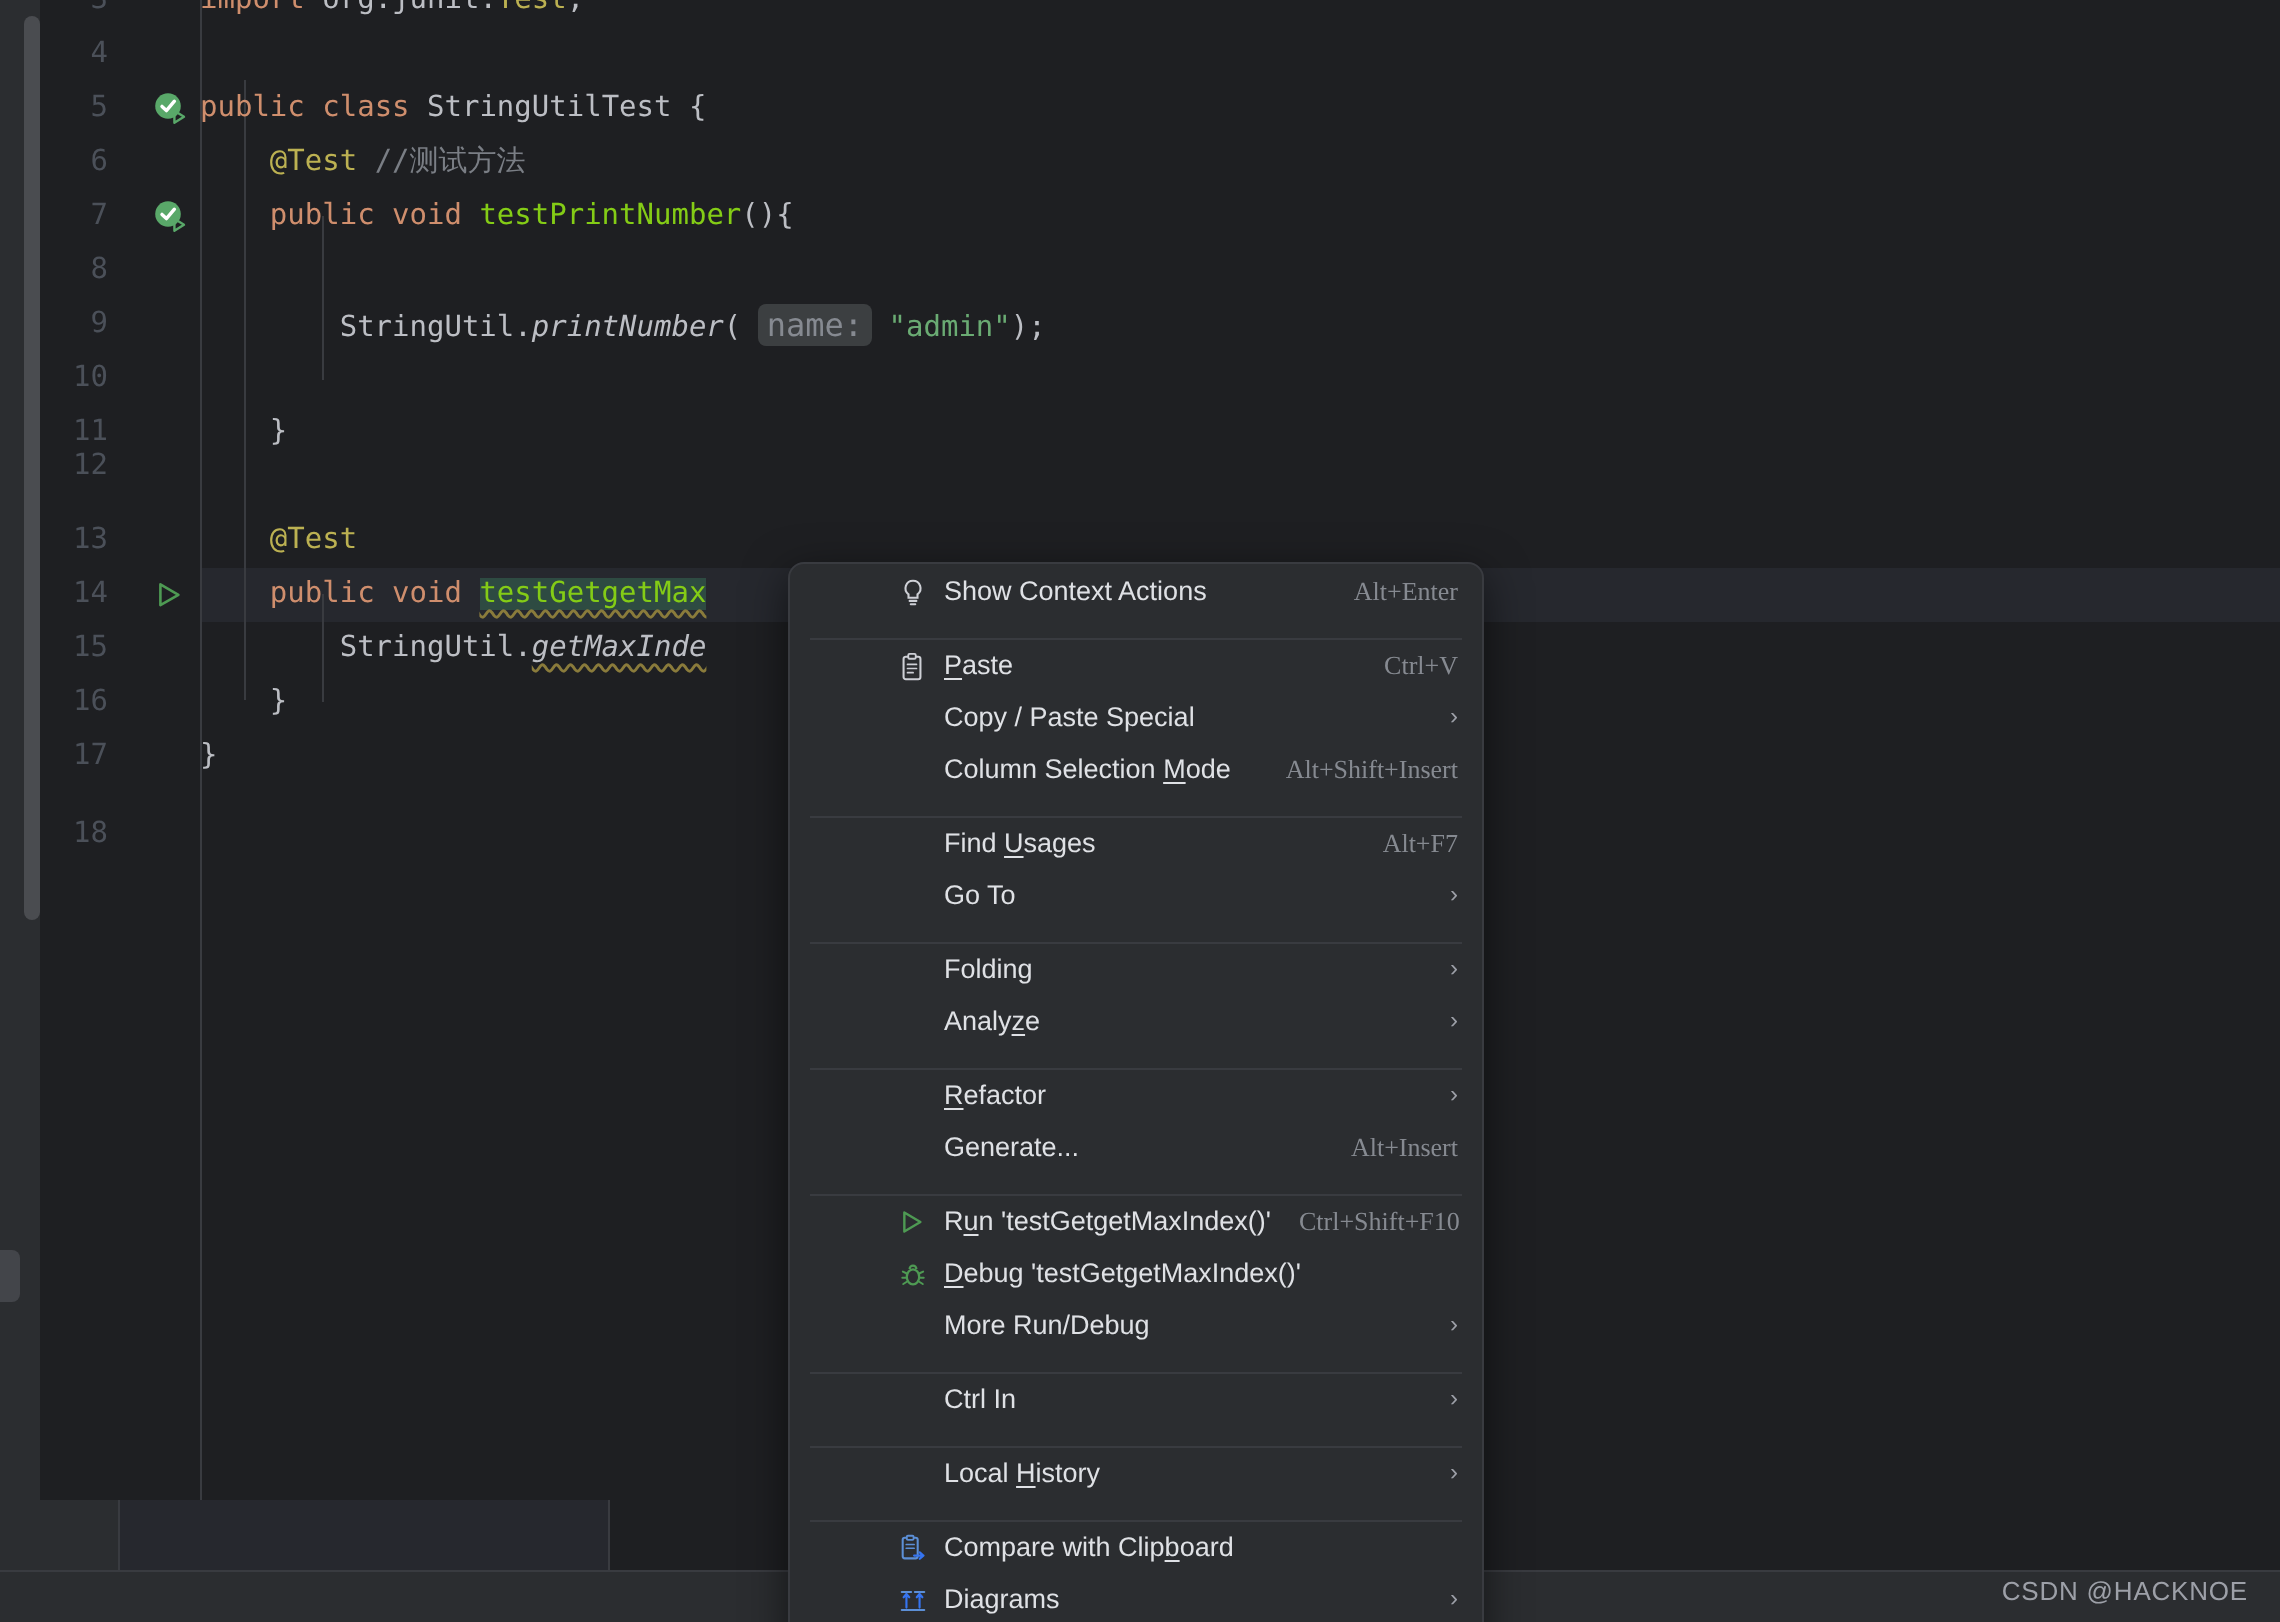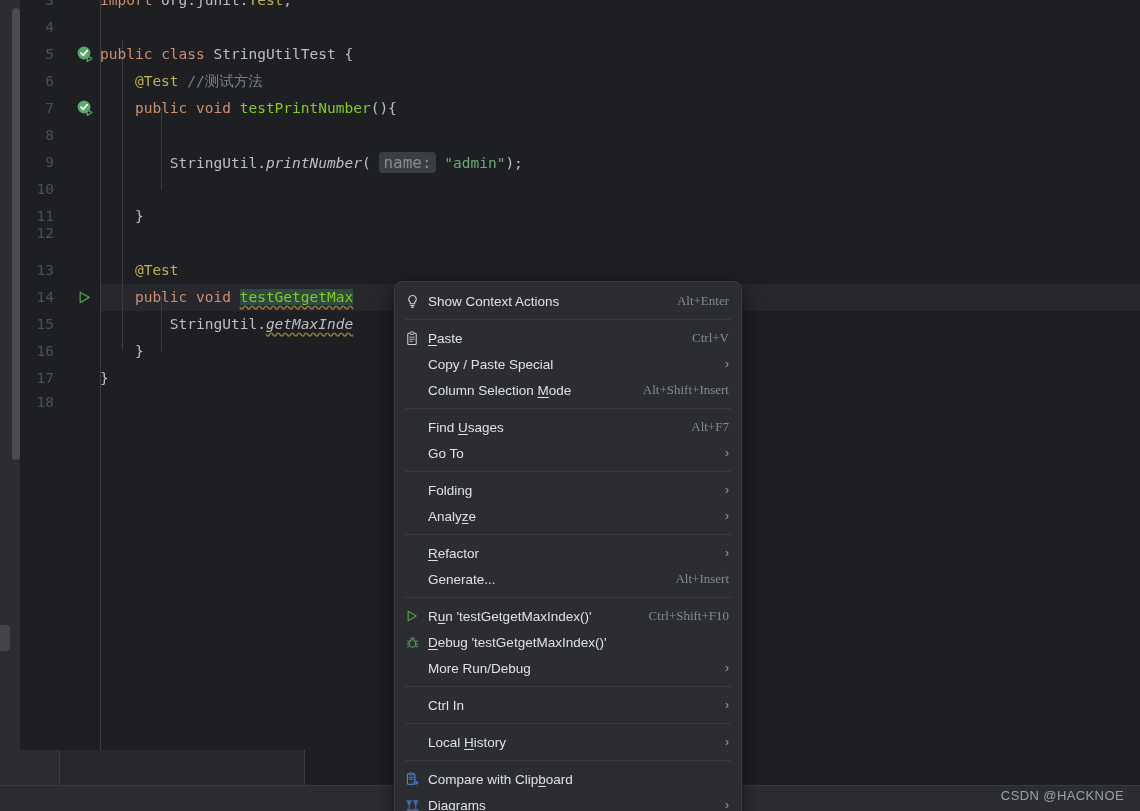--- a/index.html
+++ b/index.html
@@ -107,22 +107,22 @@
     position: absolute; left: 394px; top: 281px; width: 348px;
     background: #2B2D30;
     border: 1px solid #393B40;
     border-radius: 8px;
     box-shadow: 0 6px 22px rgba(0,0,0,.55);
     padding: 6px 0 6px 0;
     font-family: "Liberation Sans", sans-serif;
     overflow: hidden;
   }
   .mi {
-    position: relative; display: flex; align-items: center;
-    height: 26px; padding: 0 12px 0 10px; cursor: default;
+    position: relative; display: flex; 
+    height: 26px; padding: 0 12px 0 10px; cursor: default; margin-left: 44px;
   }
   .mi-icon {
     width: 20px; min-width: 20px; height: 16px;
     display: flex; align-items: center; justify-content: flex-start;
   }
   .mi-label {
     flex: 1; color: #DFE1E5; font-size: 13.5px; white-space: nowrap;
     padding-left: 3px;
   }
   .mi-label u { text-decoration: underline; text-underline-offset: 2px; }
@@ -153,21 +153,21 @@
       <div class="lineno" style="top:122px">8</div>
       <div class="lineno" style="top:149px">9</div>
       <div class="lineno" style="top:176px">10</div>
       <div class="lineno" style="top:203px">11</div>
       <div class="lineno" style="top:220px">12</div>
       <div class="lineno" style="top:257px">13</div>
       <div class="lineno" style="top:284px">14</div>
       <div class="lineno" style="top:311px">15</div>
       <div class="lineno" style="top:338px">16</div>
       <div class="lineno" style="top:365px">17</div>
-      <div class="lineno" style="top:389px">18</div>
+      <div class="lineno" style="top:404px">18</div>
 
       <div class="gmark" style="top:46px">
         <svg width="17" height="17" viewBox="0 0 17 17">
           <circle cx="7" cy="7" r="6.4" fill="#59A869"></circle>
           <path d="M4 7.2 L6.2 9.3 L10.2 4.6" stroke="#fff" stroke-width="1.7" fill="none" stroke-linecap="round" stroke-linejoin="round"></path>
           <path d="M10.2 9.4 L10.2 15.4 L15 12.4 Z" fill="none" stroke="#59A869" stroke-width="1.2" stroke-linejoin="round"></path>
         </svg>
       </div>
       <div class="gmark" style="top:100px">
         <svg width="17" height="17" viewBox="0 0 17 17">

